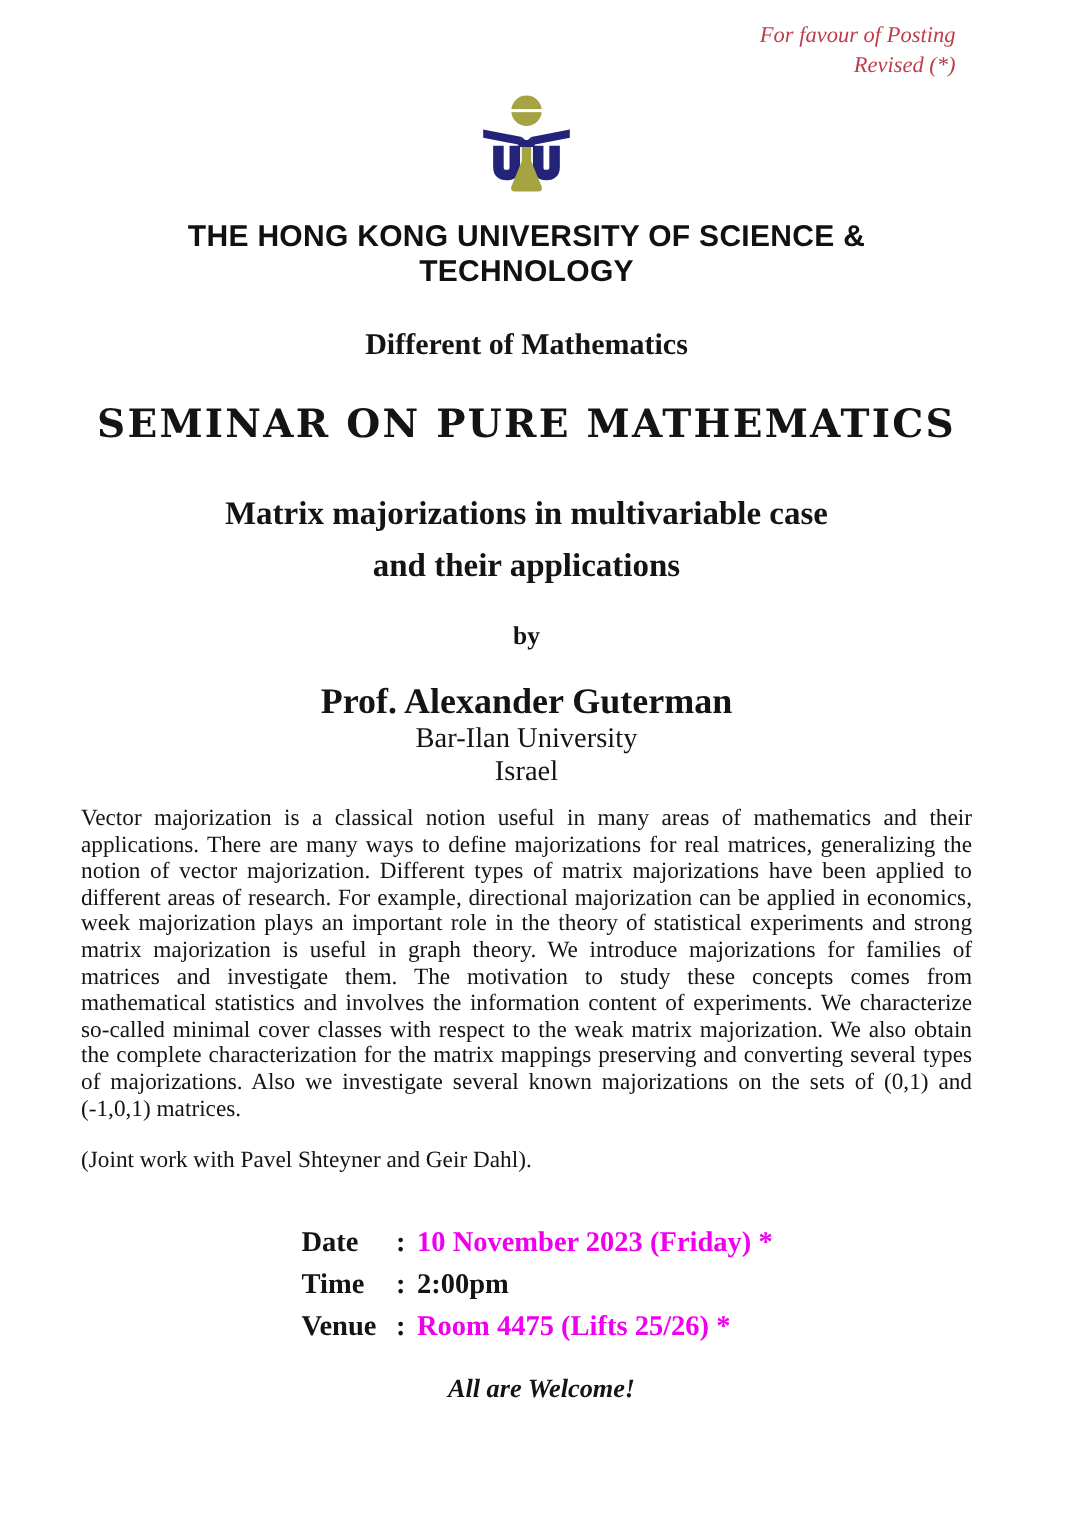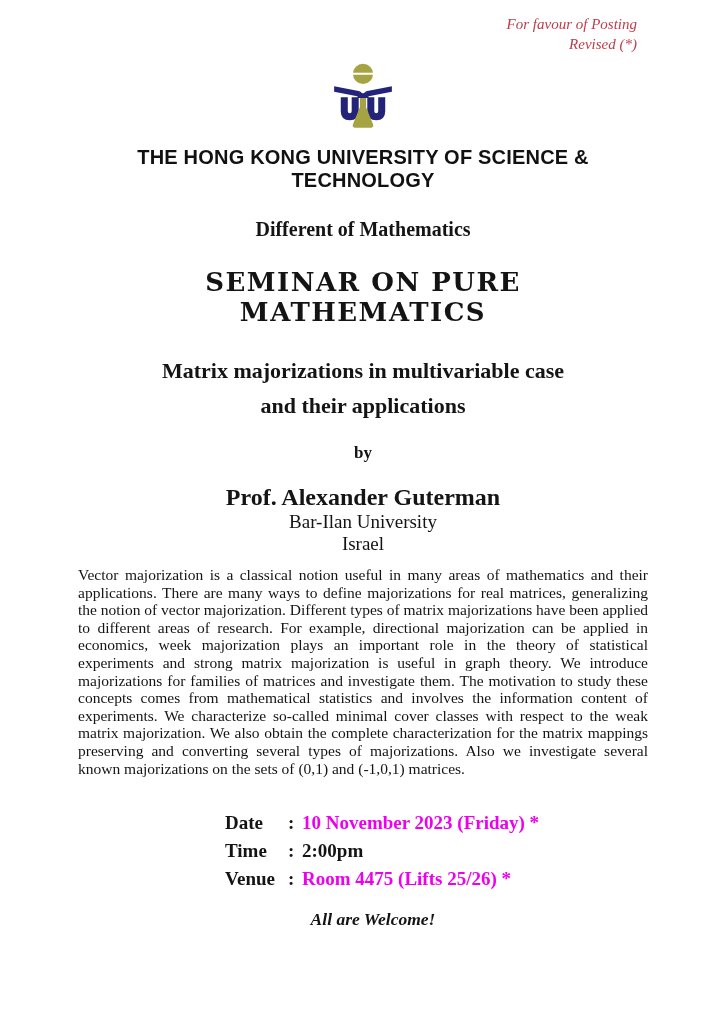--- a/index.html
+++ b/index.html
@@ -1,18 +1,18 @@
 <!DOCTYPE html>
 <html><head>
 <meta charset="utf-8">
 <style>
   html,body{margin:0;padding:0;background:#ffffff;}
   body{width:724px;height:1024px;overflow:hidden;position:relative;
        font-family:"Liberation Serif", serif;color:#141414;}
-  .page{width:724px;height:820px;box-sizing:border-box;padding:14px 76px 0 78px;}
+  .page{width:724px;height:820px;box-sizing:border-box;padding:14px 76px 0 54px;}
 
   .posting-note{width:100%;text-align:right;padding-right:11px;box-sizing:border-box;
     font-style:italic;font-size:15px;line-height:20px;color:#BE3C4B;
     font-family:"Liberation Serif",serif;}
 
   .logo-wrap{text-align:center;margin-top:8px;}
 
   .univ-name{margin-top:8px;text-align:center;
     font-family:"Liberation Sans", sans-serif;font-weight:bold;font-size:20px;
     letter-spacing:0.2px;color:#111;}
@@ -87,20 +87,21 @@
 
   <div class="by">by</div>
 
   <div class="speaker-name">Prof. Alexander Guterman</div>
   <div class="speaker-affil">Bar-Ilan University</div>
   <div class="speaker-affil">Israel</div>
 
 
   <div class="abstract-body">Vector majorization is a classical notion useful in many areas of  mathematics and their applications. There are many ways to define majorizations for real matrices, generalizing the notion of vector majorization. Different types of matrix majorizations have been applied to different areas of research. For example, directional majorization can be applied in economics, week majorization plays an important role in the theory of statistical experiments and strong matrix majorization is useful in graph theory. We introduce majorizations for families of matrices and investigate them. The motivation to study these concepts comes from mathematical  statistics and involves the information content of experiments. We characterize so-called minimal cover classes with respect to the  weak matrix majorization. We also obtain the complete characterization for the matrix mappings preserving and converting several types of majorizations. Also we investigate several known majorizations on the sets of (0,1) and (-1,0,1) matrices.</div>
 
+  <div class="joint-work">(Joint work with Pavel Shteyner and Geir Dahl).</div>
 
   <div class="details">
     <div class="detail-row">
       <span class="detail-label">Date</span>
       <span class="detail-colon">:</span>
       <span class="detail-value magenta">10 November 2023 (Friday) *</span>
     </div>
     <div class="detail-row">
       <span class="detail-label">Time</span>
       <span class="detail-colon">:</span>

